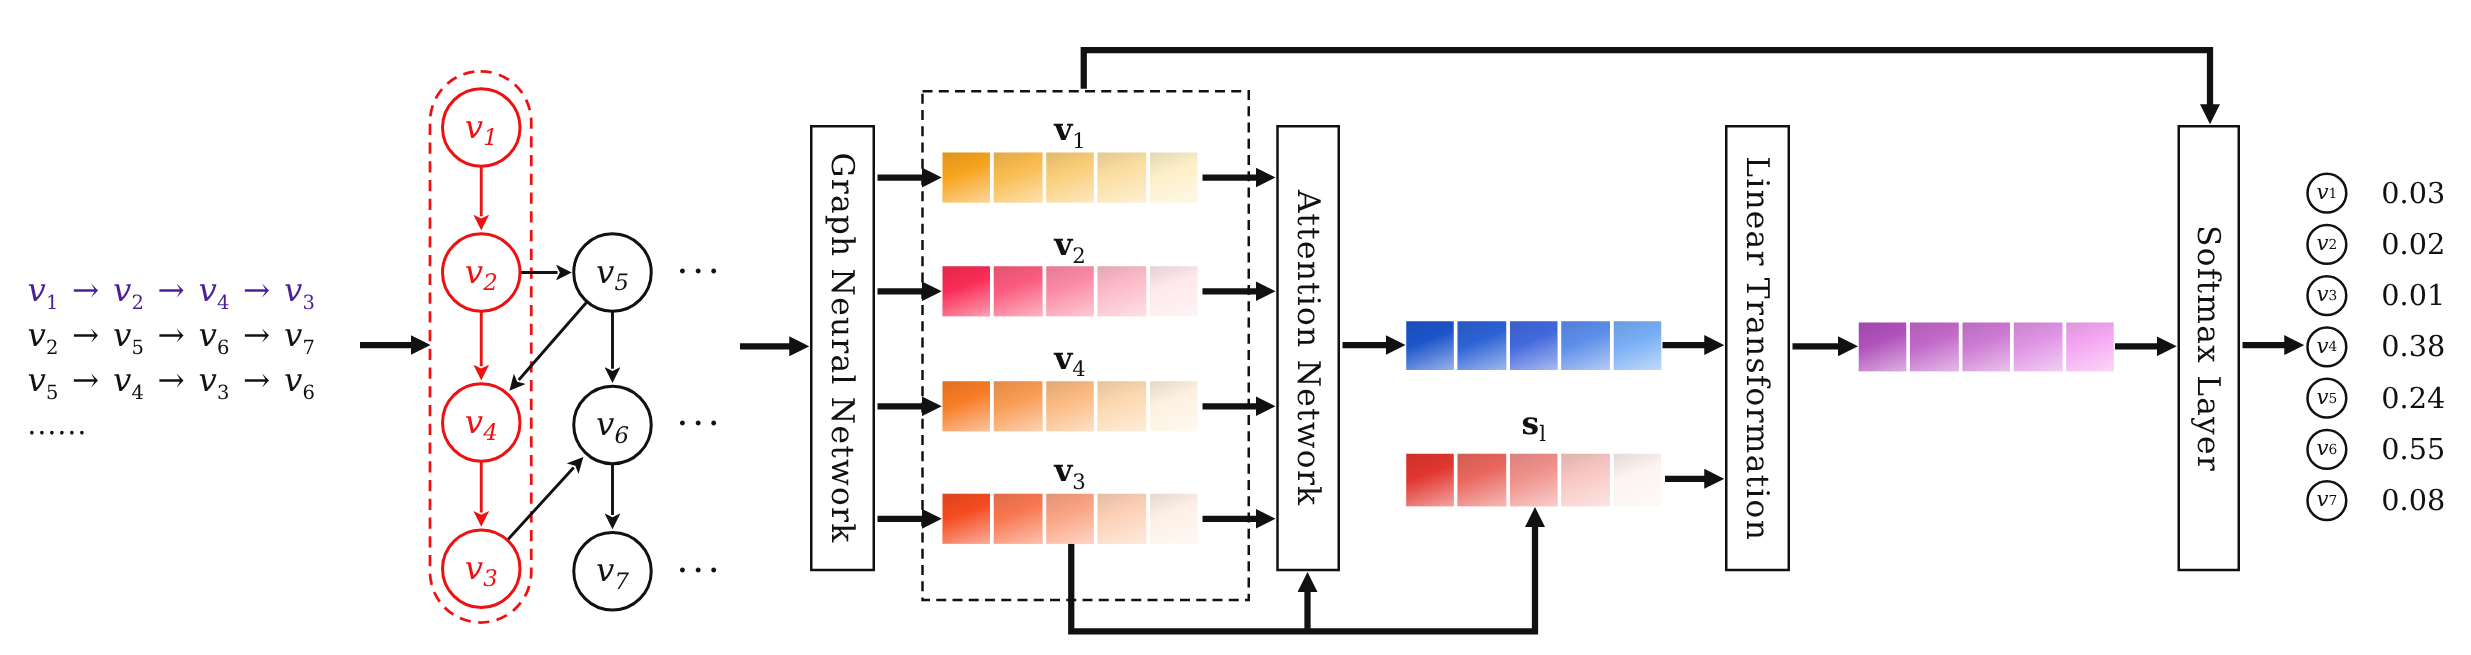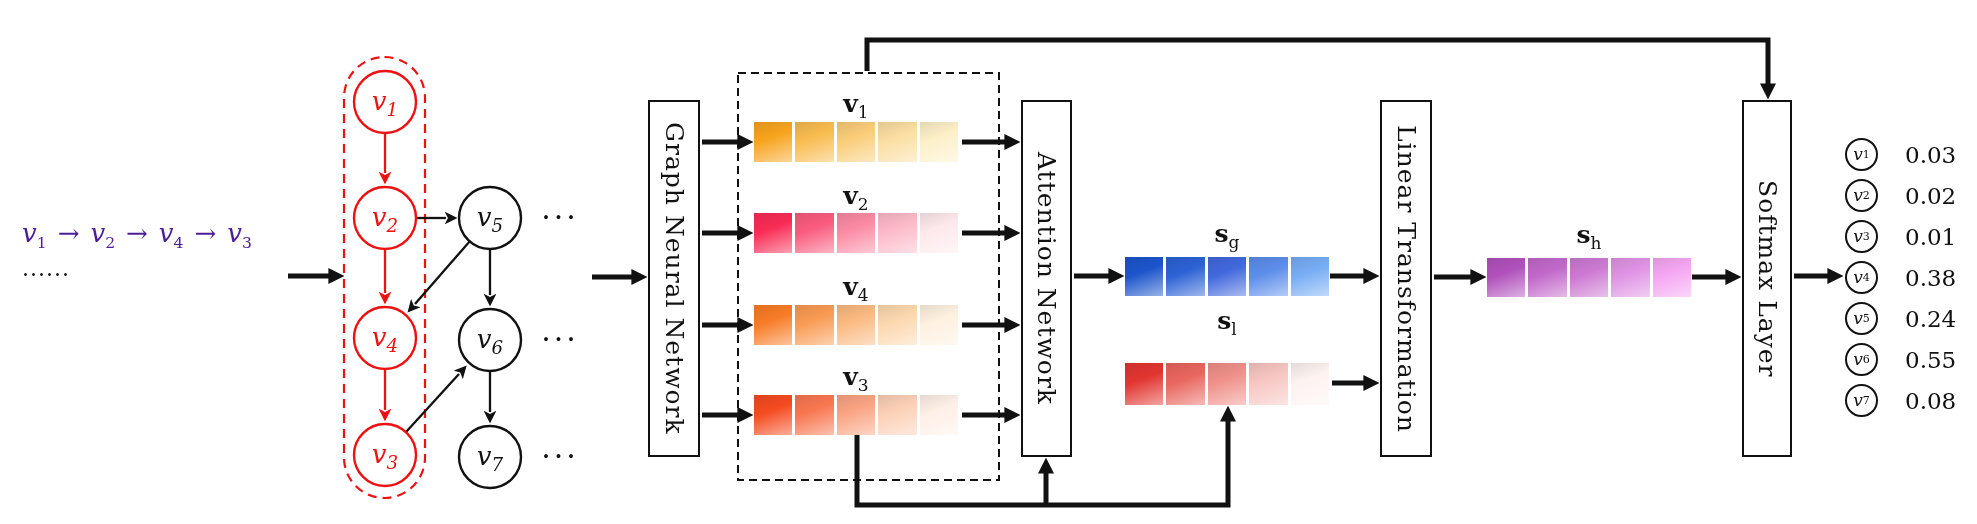--- a/index.html
+++ b/index.html
@@ -41,21 +41,21 @@
   #vec-v3{left:754px;top:395px;width:204px;height:40px;}
   #lbl-v1{left:754px;top:88px;}
   #lbl-v2{left:754px;top:180px;}
   #lbl-v4{left:754px;top:271px;}
   #lbl-v3{left:754px;top:361px;}
 
   #vec-sg{left:1125px;top:257px;width:204px;height:39px;}
   #vec-sl{left:1125px;top:363px;width:204px;height:42px;}
   #vec-sh{left:1487px;top:258px;width:204px;height:39px;}
   #lbl-sg{left:1125px;top:218px;}
-  #lbl-sl{left:1125px;top:305px;}
+  #lbl-sl{left:1125px;top:323px;}
   #lbl-sh{left:1487px;top:219px;}
 
   
   #output-list{position:absolute;left:1845px;top:134px;}
   .out-row{height:41px;display:flex;align-items:center;}
   .out-circle{width:29px;height:29px;border:2.2px solid #111;border-radius:50%;
               display:flex;align-items:center;justify-content:center;
               font-style:italic;font-size:17px;line-height:1;}
   .out-circle sub{font-size:11px;font-style:normal;}
   .out-value{margin-left:27px;font-size:23px;color:#111;}
@@ -141,20 +141,22 @@
 
     <g font-family="DejaVu Serif, Liberation Serif, serif" font-size="30" letter-spacing="3" fill="#111" text-anchor="middle">
       <text x="560" y="227">···</text>
       <text x="560" y="349">···</text>
       <text x="560" y="466">···</text>
     </g>
   </svg>
 
   <div id="walks">
     <div class="seq-line" style="color: #4c1d95;"><span class="tok"><i>v</i><sub>1</sub></span><span class="sep">→</span><span class="tok"><i>v</i><sub>2</sub></span><span class="sep">→</span><span class="tok"><i>v</i><sub>4</sub></span><span class="sep">→</span><span class="tok"><i>v</i><sub>3</sub></span></div>
+    <div class="seq-line" style="color: rgb(17, 17, 17);"><span class="tok"><i>v</i><sub>2</sub></span><span class="sep">→</span><span class="tok"><i>v</i><sub>5</sub></span><span class="sep">→</span><span class="tok"><i>v</i><sub>6</sub></span><span class="sep">→</span><span class="tok"><i>v</i><sub>7</sub></span></div>
+    <div class="seq-line" style="color: rgb(17, 17, 17);"><span class="tok"><i>v</i><sub>5</sub></span><span class="sep">→</span><span class="tok"><i>v</i><sub>4</sub></span><span class="sep">→</span><span class="tok"><i>v</i><sub>3</sub></span><span class="sep">→</span><span class="tok"><i>v</i><sub>6</sub></span></div>
     <div class="seq-line seq-dots" style="color: rgb(17, 17, 17);">......</div>
   </div>
 
   <div class="flow-box" id="box-gnn">
     <span>Graph Neural Network</span>
   </div>
   <div class="flow-box" id="box-attention">
     <span>Attention Network</span>
   </div>
   <div class="flow-box" id="box-linear">
@@ -190,37 +192,35 @@
     </div>
   <div class="vec-label" id="lbl-v3"><b>v</b><sub>3</sub></div>
   <div class="vec-row" id="vec-v3">
       <div class="cell" style="background: rgb(245, 75, 32);"></div>
       <div class="cell" style="background: rgb(248, 119, 80);"></div>
       <div class="cell" style="background: rgb(250, 164, 131);"></div>
       <div class="cell" style="background: rgb(252, 208, 182);"></div>
       <div class="cell" style="background: rgb(254, 240, 231);"></div>
     </div>
 
-  <div class="vec-label" id="lbl-sg"><b>s</b><sub>g</sub></div>
   <div class="vec-row" id="vec-sg">
       <div class="cell" style="background: rgb(28, 85, 203);"></div>
       <div class="cell" style="background: rgb(44, 98, 213);"></div>
       <div class="cell" style="background: rgb(66, 104, 221);"></div>
       <div class="cell" style="background: rgb(92, 141, 234);"></div>
       <div class="cell" style="background: rgb(118, 173, 244);"></div>
     </div>
   <div class="vec-label" id="lbl-sl"><b>s</b><sub>l</sub></div>
   <div class="vec-row" id="vec-sl">
       <div class="cell" style="background: rgb(226, 54, 48);"></div>
       <div class="cell" style="background: rgb(233, 102, 94);"></div>
       <div class="cell" style="background: rgb(240, 144, 138);"></div>
       <div class="cell" style="background: rgb(247, 198, 194);"></div>
       <div class="cell" style="background: rgb(253, 243, 241);"></div>
     </div>
-  <div class="vec-label" id="lbl-sh"><b>s</b><sub>h</sub></div>
   <div class="vec-row" id="vec-sh">
       <div class="cell" style="background: rgb(177, 81, 188);"></div>
       <div class="cell" style="background: rgb(194, 104, 202);"></div>
       <div class="cell" style="background: rgb(205, 121, 211);"></div>
       <div class="cell" style="background: rgb(223, 147, 228);"></div>
       <div class="cell" style="background: rgb(245, 166, 242);"></div>
     </div>
 
   <div id="output-list">
     <div class="out-row">

